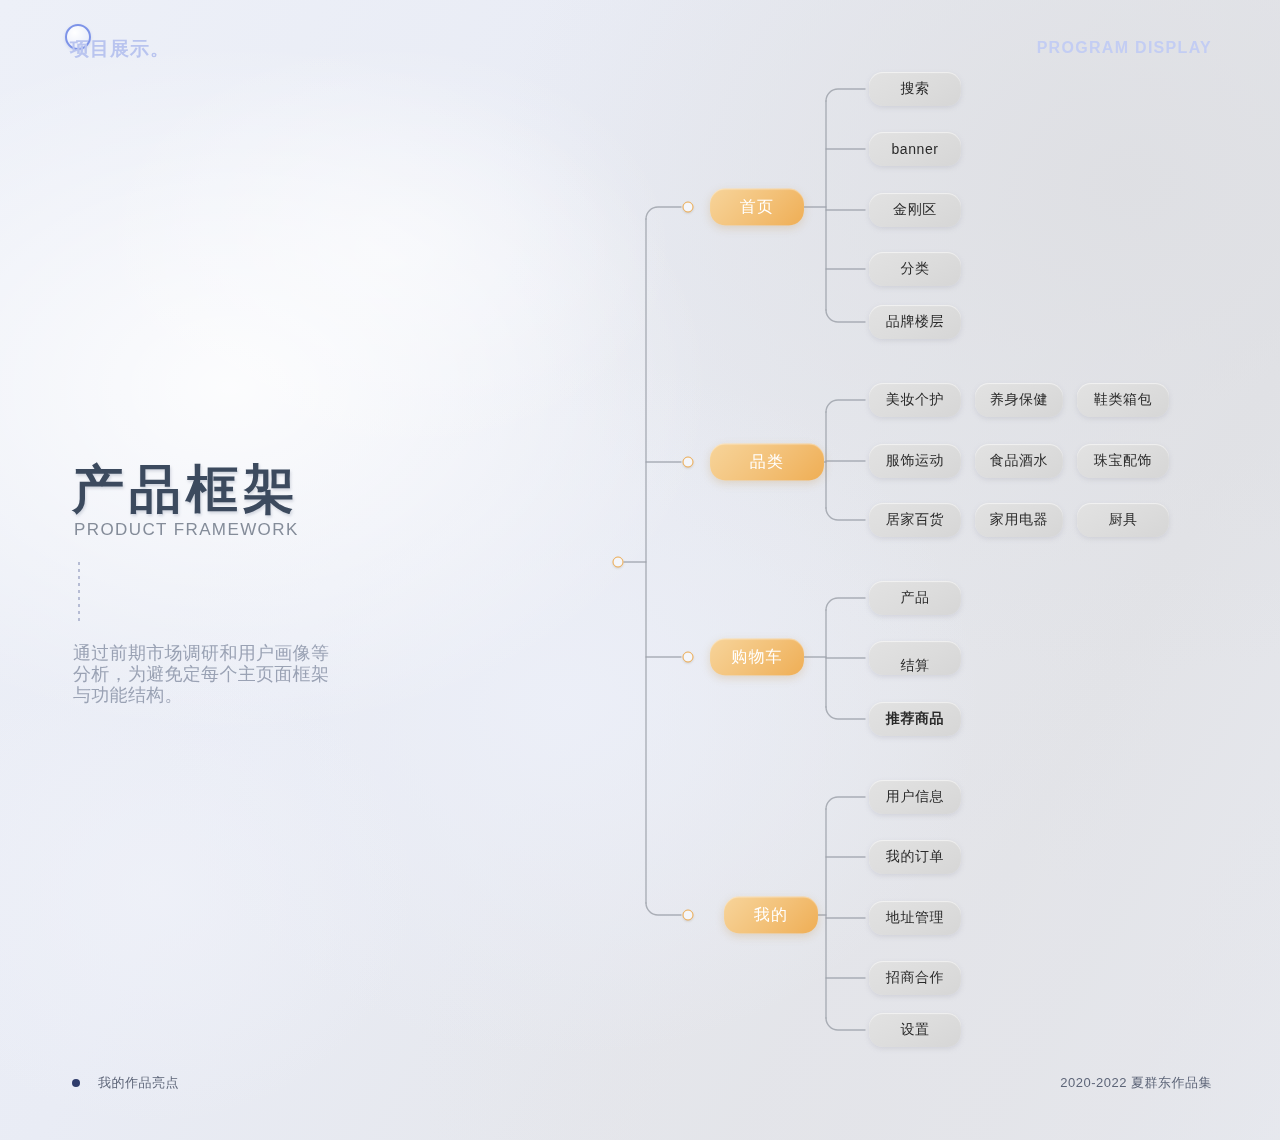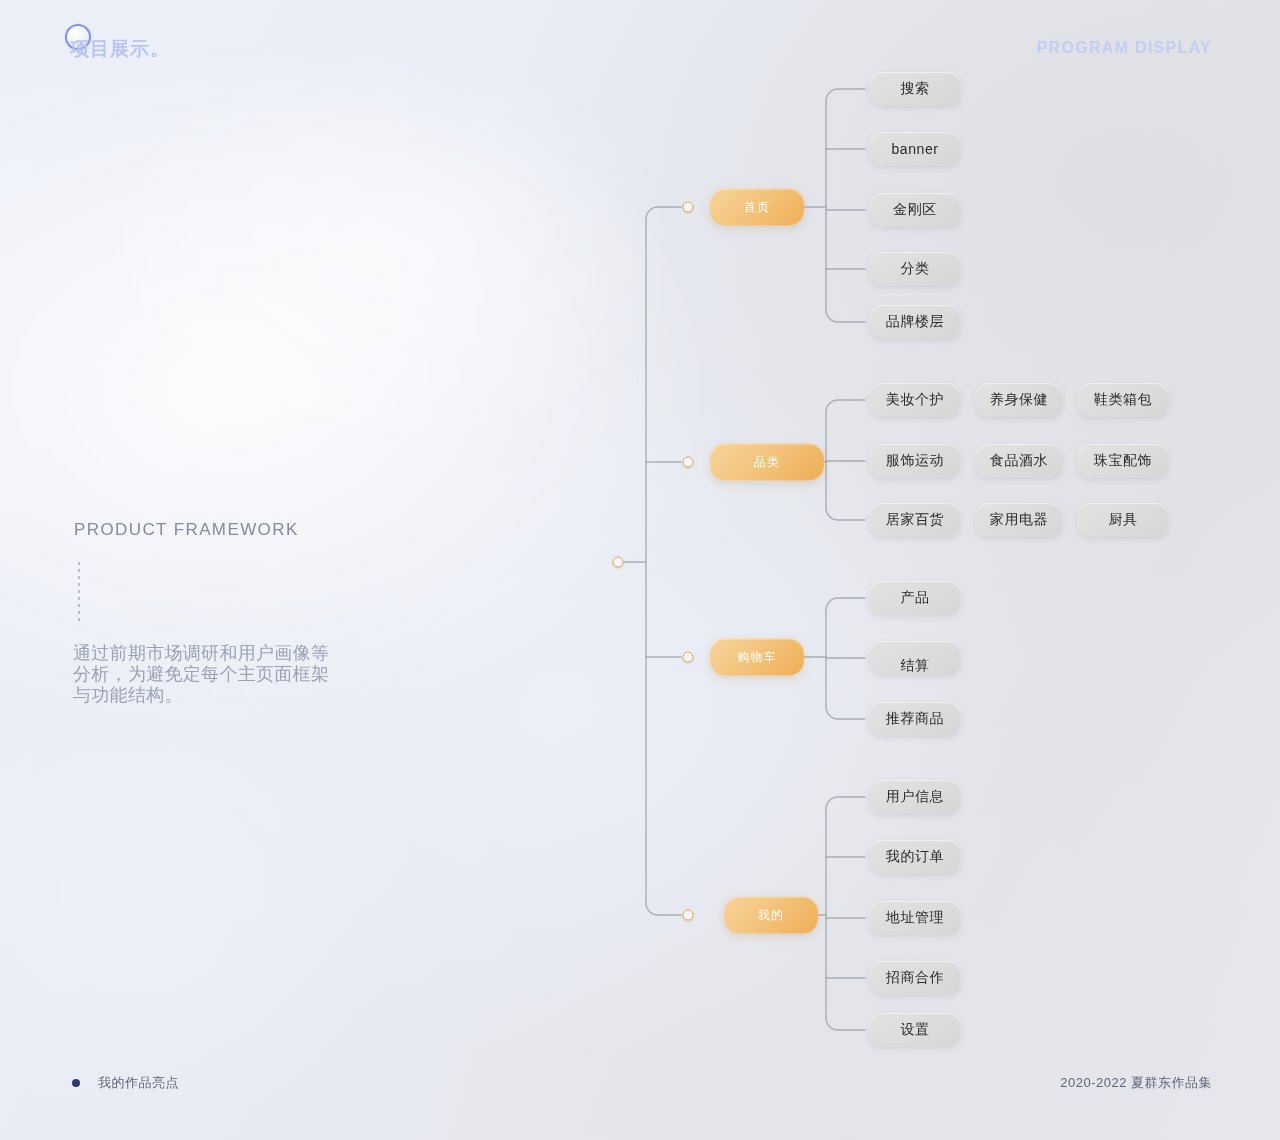--- a/index.html
+++ b/index.html
@@ -142,21 +142,21 @@
     background: linear-gradient(135deg, #f6cf8f 0%, #f3bf72 48%, #eeab4f 100%);
     color: #ffffff;
     font-size: 22px;
     letter-spacing: 1.5px;
     box-shadow: 0 4px 12px rgba(200,160,100,0.32), inset 0 1px 1px rgba(255,255,255,0.45);
   }
 
   .node.branch {
     background: linear-gradient(135deg, #f7d49a 0%, #f3c27a 50%, #efae55 100%);
     color: #ffffff;
-    font-size: 12px;
+    font-size: 16px;
     letter-spacing: 1.2px;
     border-radius: 15px;
     box-shadow: 0 3px 9px rgba(200,160,100,0.3), inset 0 1px 1px rgba(255,255,255,0.45);
   }
 
   .node.leaf {
     background: linear-gradient(150deg, #e2e2e2 0%, #dcdcdc 55%, #d6d6d6 100%);
     color: #2a2a2a;
     font-size: 14px;
     letter-spacing: 0.6px;
@@ -180,20 +180,21 @@
 <div id="bg"></div>
 
 <div id="page">
 
   <div class="hdr-logo">
     <span class="logo-ring"></span>
     <span class="logo-text">项目展示。</span>
   </div>
   <div class="hdr-right">PROGRAM DISPLAY</div>
 
+  <div class="title-cn">产品框架</div>
   <div class="title-en">PRODUCT FRAMEWORK</div>
   <div class="dash-line"></div>
   <div class="desc">通过前期市场调研和用户画像等分析，为避免定每个主页面框架与功能结构。</div>
 
   <div class="foot-left">
     <span class="foot-dot"></span>
     <span class="foot-left-text">我的作品亮点</span>
   </div>
   <div class="foot-right">2020-2022 夏群东作品集</div>
 
@@ -284,21 +285,21 @@
       <div class="conn-dot" style="left: 688px; top: 657px;"></div>
       <div class="node branch" style="left: 710px; top: 657px; width: 94px; height: 37px;">
         <span>购物车</span>
       </div>
       <div class="node leaf" style="left: 869px; top: 598px; width: 92px; height: 34px;">
         <span>产品</span>
       </div>
       <div class="node leaf" style="left: 869px; top: 658px; width: 92px; height: 34px; align-items: flex-end;">
         <span>结算</span>
       </div>
-      <div class="node leaf" style="left: 869px; top: 719px; width: 92px; height: 34px;">
+      <div class="node leaf" style="left: 869px; top: 719px; width: 92px; height: 34px; font-weight: bold;">
         <span>推荐商品</span>
       </div>
       <div class="conn-dot" style="left: 688px; top: 915px;"></div>
       <div class="node branch" style="left: 710px; top: 915px; width: 94px; height: 37px; margin-left: 14px;">
         <span>我的</span>
       </div>
       <div class="node leaf" style="left: 869px; top: 797px; width: 92px; height: 34px;">
         <span>用户信息</span>
       </div>
       <div class="node leaf" style="left: 869px; top: 857px; width: 92px; height: 34px;">

